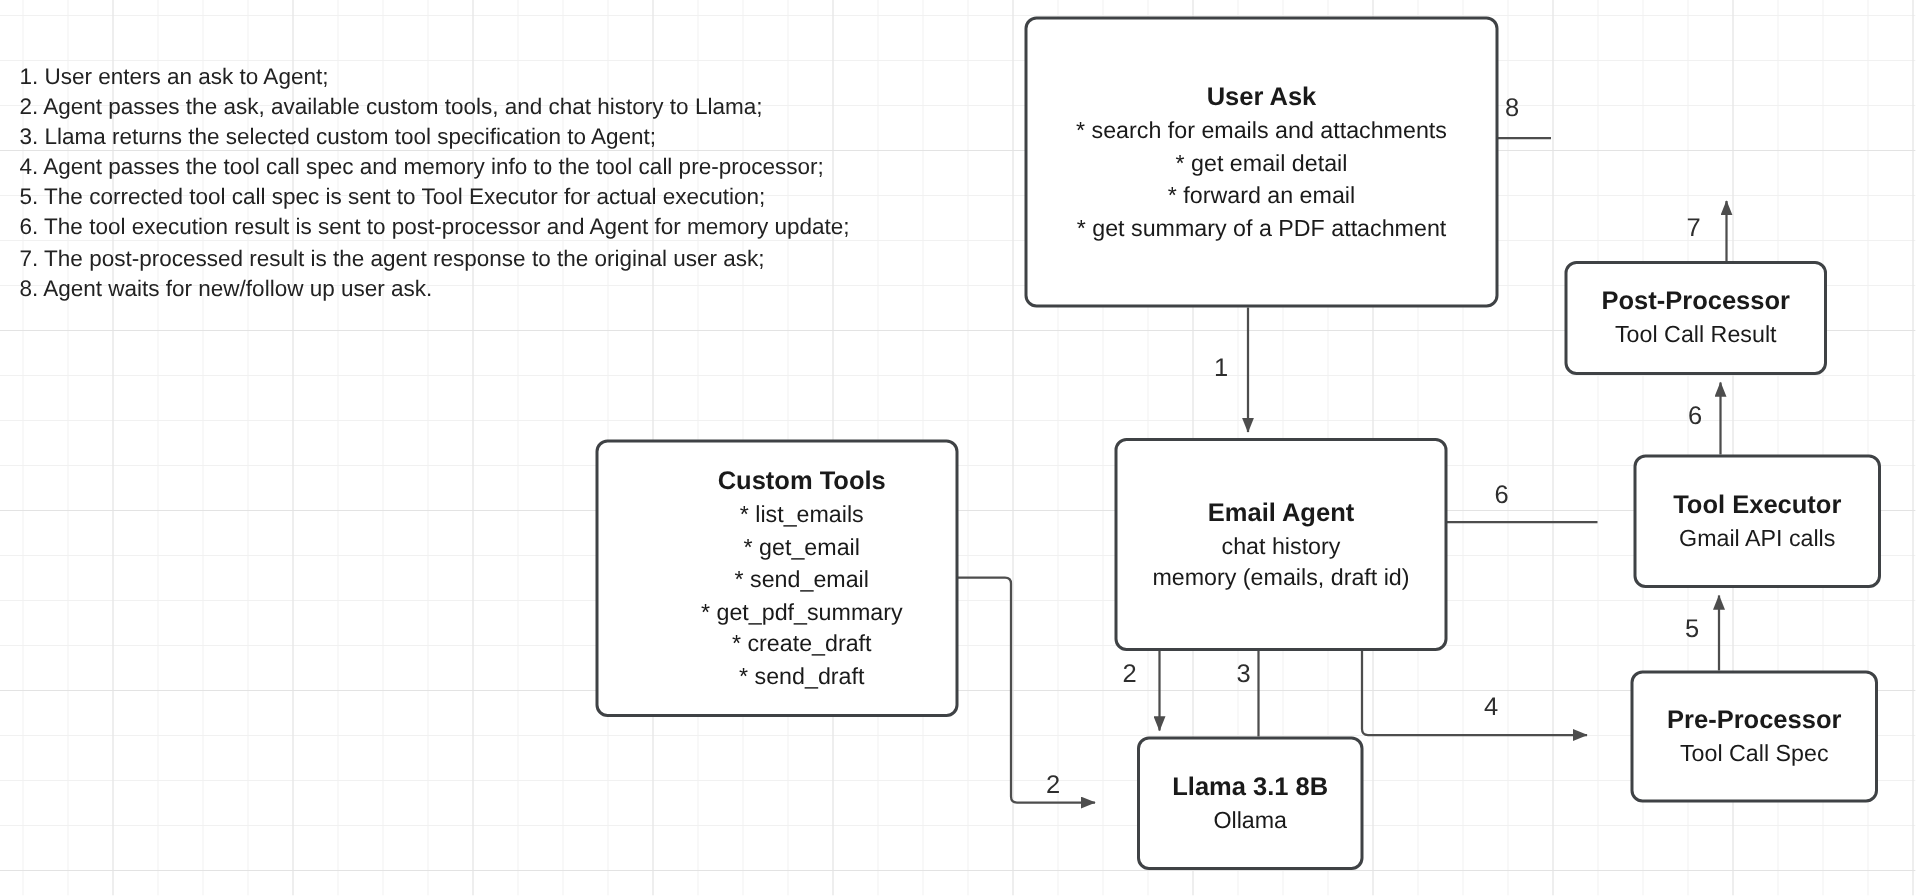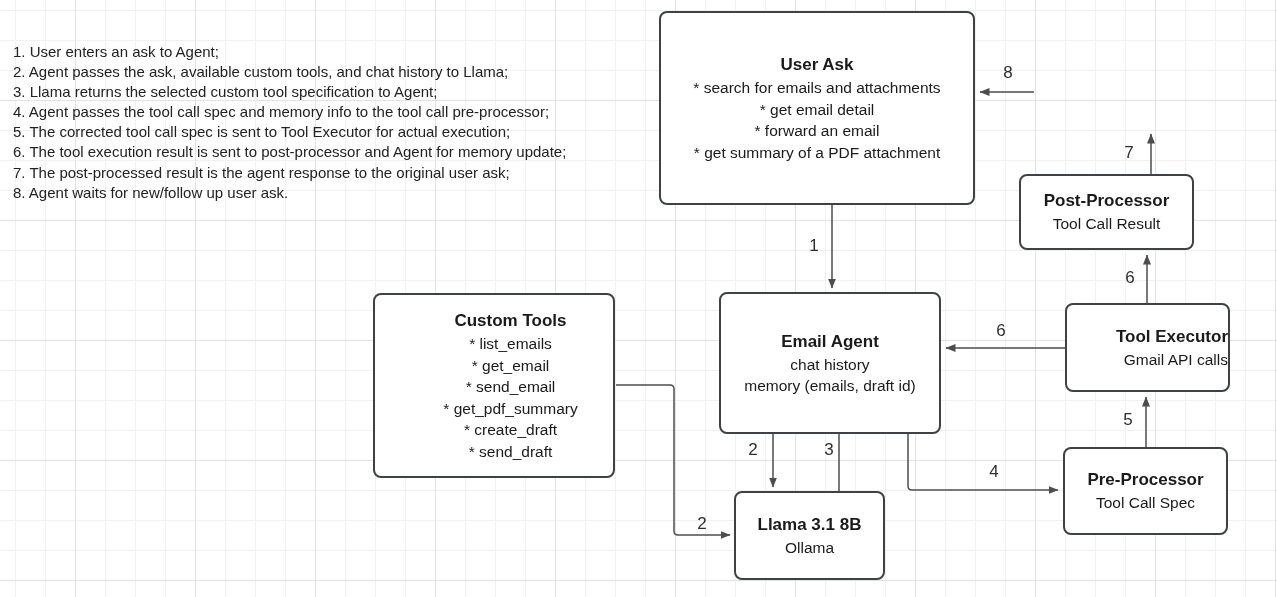--- a/index.html
+++ b/index.html
@@ -42,20 +42,21 @@
     position: absolute;
     z-index: 2;
     background: var(--bg);
     border: 2px solid var(--node-border);
     border-radius: 8px;
     display: flex;
     flex-direction: column;
     justify-content: center;
     align-items: center;
     text-align: center;
+    margin-left: 24px;
   }
   .node-title {
     font-weight: bold;
     font-size: 17px;
     line-height: 24px;
     white-space: nowrap;
   }
   .node-line {
     font-size: 15.5px;
     line-height: 21.5px;
@@ -133,21 +134,21 @@
     <div class="node-line">* forward an email</div>
     <div class="node-line">* get summary of a PDF attachment</div>
   </div>
 
 
   <div class="node" style="left:1019px; top:174px; width:175px; height:76px;">
     <div class="node-title">Post-Processor</div>
     <div class="node-line">Tool Call Result</div>
   </div>
 
-  <div class="node" style="left:1065px; top:303px; width:165px; height:89px;align-items:flex-end;">
+  <div class="node" style="left:1065px; top:303px; width:165px; height:89px;">
     <div class="node-title">Tool Executor</div>
     <div class="node-line">Gmail API calls</div>
   </div>
 
   <div class="node" style="left:1063px; top:447px; width:165px; height:88px;">
     <div class="node-title">Pre-Processor</div>
     <div class="node-line">Tool Call Spec</div>
   </div>
 
   <div class="node" style="left:719px; top:292px; width:222px; height:142px;">

